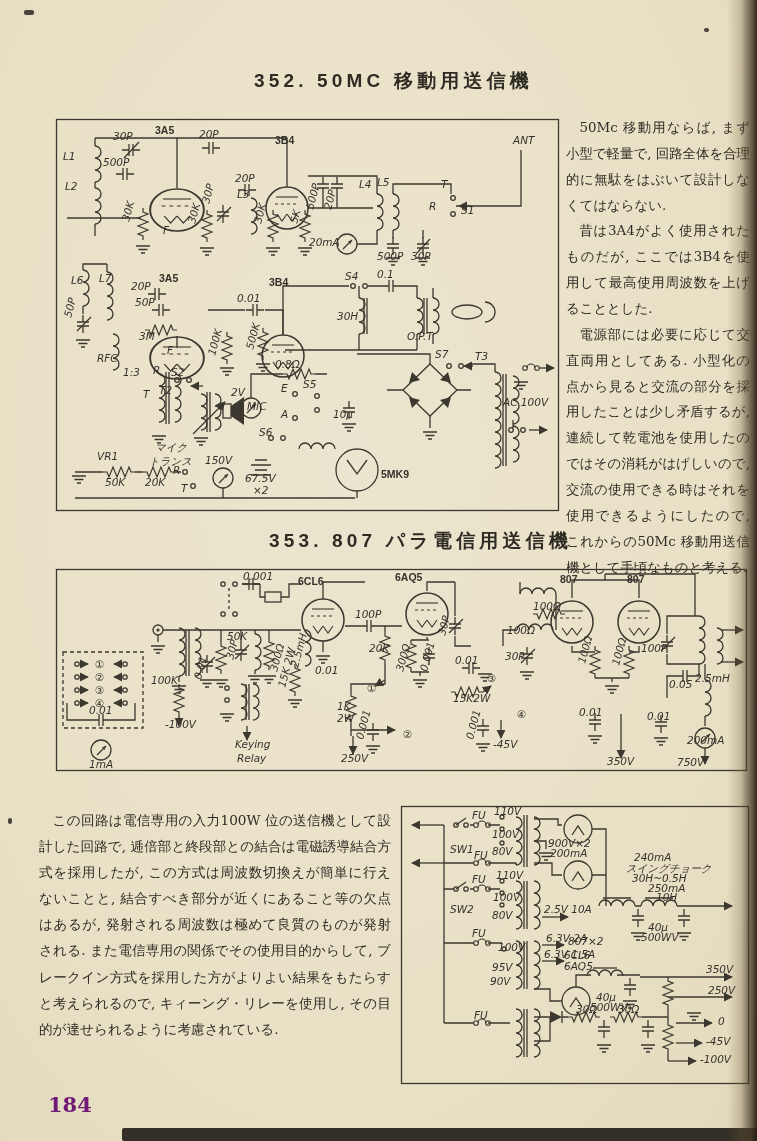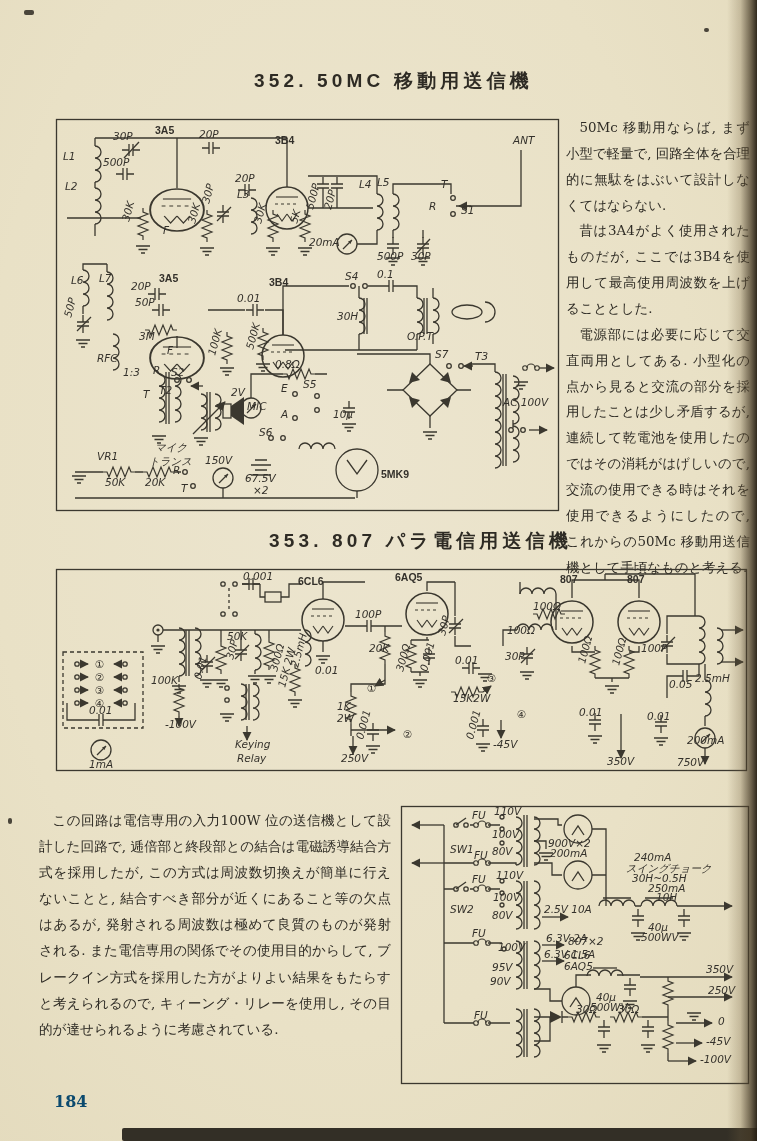--- a/index.html
+++ b/index.html
@@ -23,22 +23,22 @@
     { stroke:#3b382f; fill:none; stroke-width:1.3; }
   .schem .art .f { fill:#3b382f; stroke:none; }
   .ar { marker-end:url(#ar); }
   .schem text.sl { font-family:"DejaVu Sans", sans-serif; font-style:italic; font-size:10.5px;
     fill:#34312b; stroke:none; }
   .schem text.sl.b { font-style:normal; font-weight:bold; font-family:"Liberation Sans", sans-serif; }
   .textcol { position:absolute; }
   .textcol p { margin:0; text-indent:1em; text-align:justify; }
   #column1 { left:566px; top:115px; width:184px; font-size:13.4px; line-height:1.93; }
   #body2   { left:39px; top:787px; width:352px; font-size:13.6px; line-height:1.92;margin-top:20px; }
-  #pagenum { position:absolute; left:54px; top:1092px; font-weight:bold; font-size:16px;
-    font-family:"DejaVu Serif", serif; color:#0c4a6e; }
+  #pagenum { position:absolute; left:48px; top:1092px; font-weight:bold; font-size:21px;
+    font-family:"DejaVu Serif", serif; color:#701a75; }
   .edge-shadow { position:absolute; top:0; right:0; width:30px; height:100%; pointer-events:none;
     background:linear-gradient(to right, rgba(100,85,55,0) 0%, rgba(110,92,60,0.28) 45%,
       rgba(70,58,38,0.75) 80%, rgba(38,31,20,0.95) 100%); }
   .bottom-band { position:absolute; left:122px; top:1128px; width:635px; height:13px;
     background:#332f26; border-radius:2px 0 0 2px; }
   .speck { position:absolute; background:#4a453a; border-radius:2px; }
   #speck1 { left:24px; top:10px; width:10px; height:5px; }
   #speck2 { left:704px; top:28px; width:5px; height:4px; }
   #speck3 { left:8px; top:818px; width:4px; height:6px; }
 </style>

